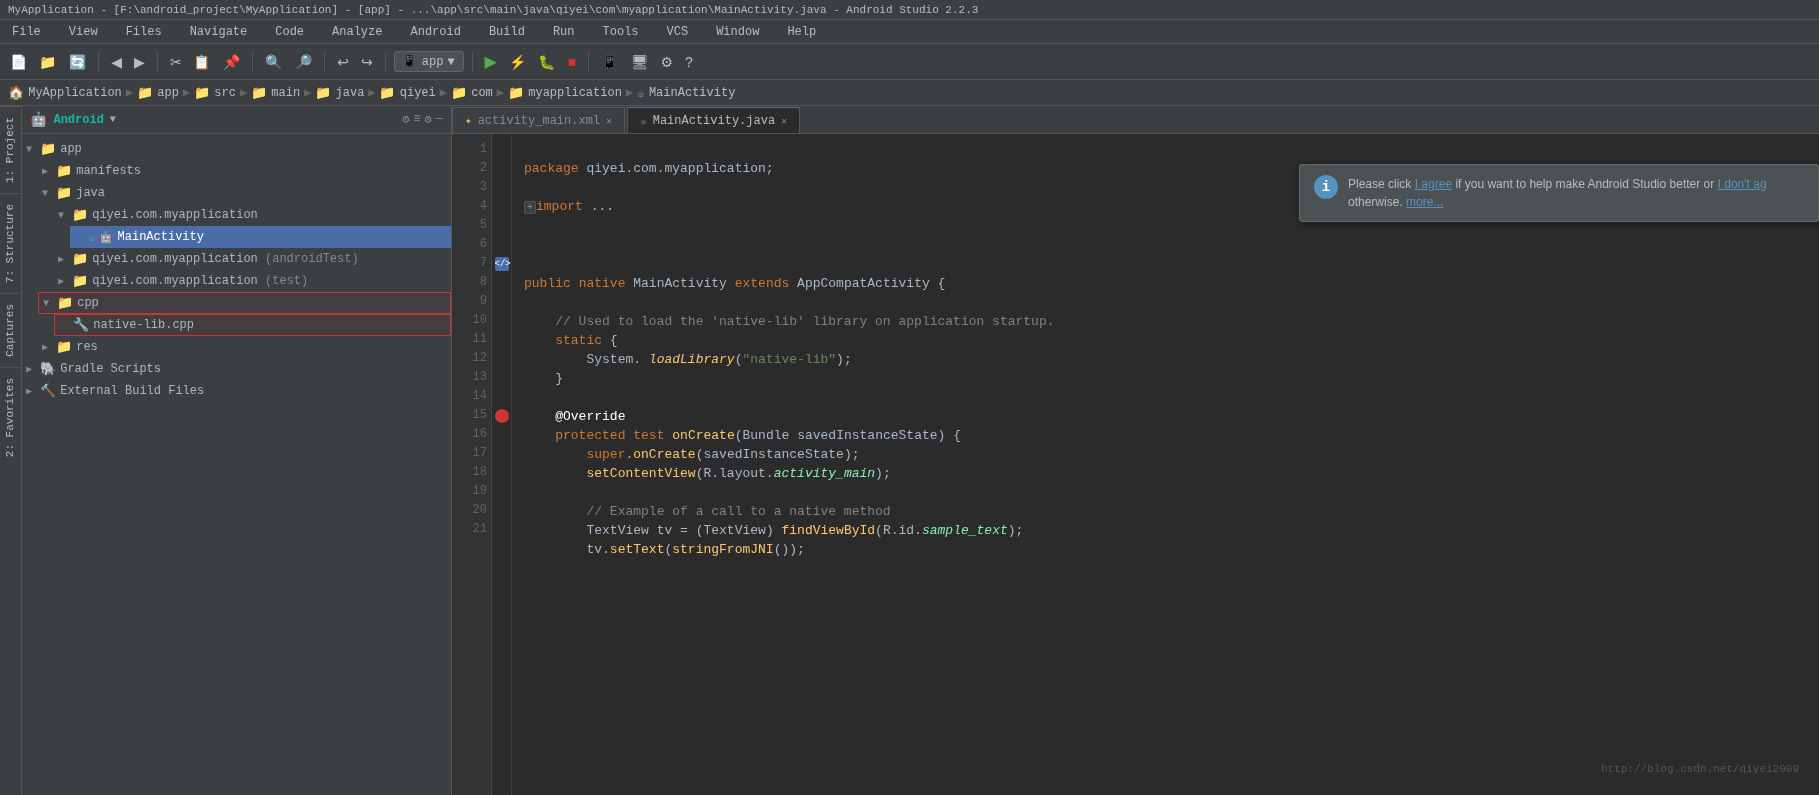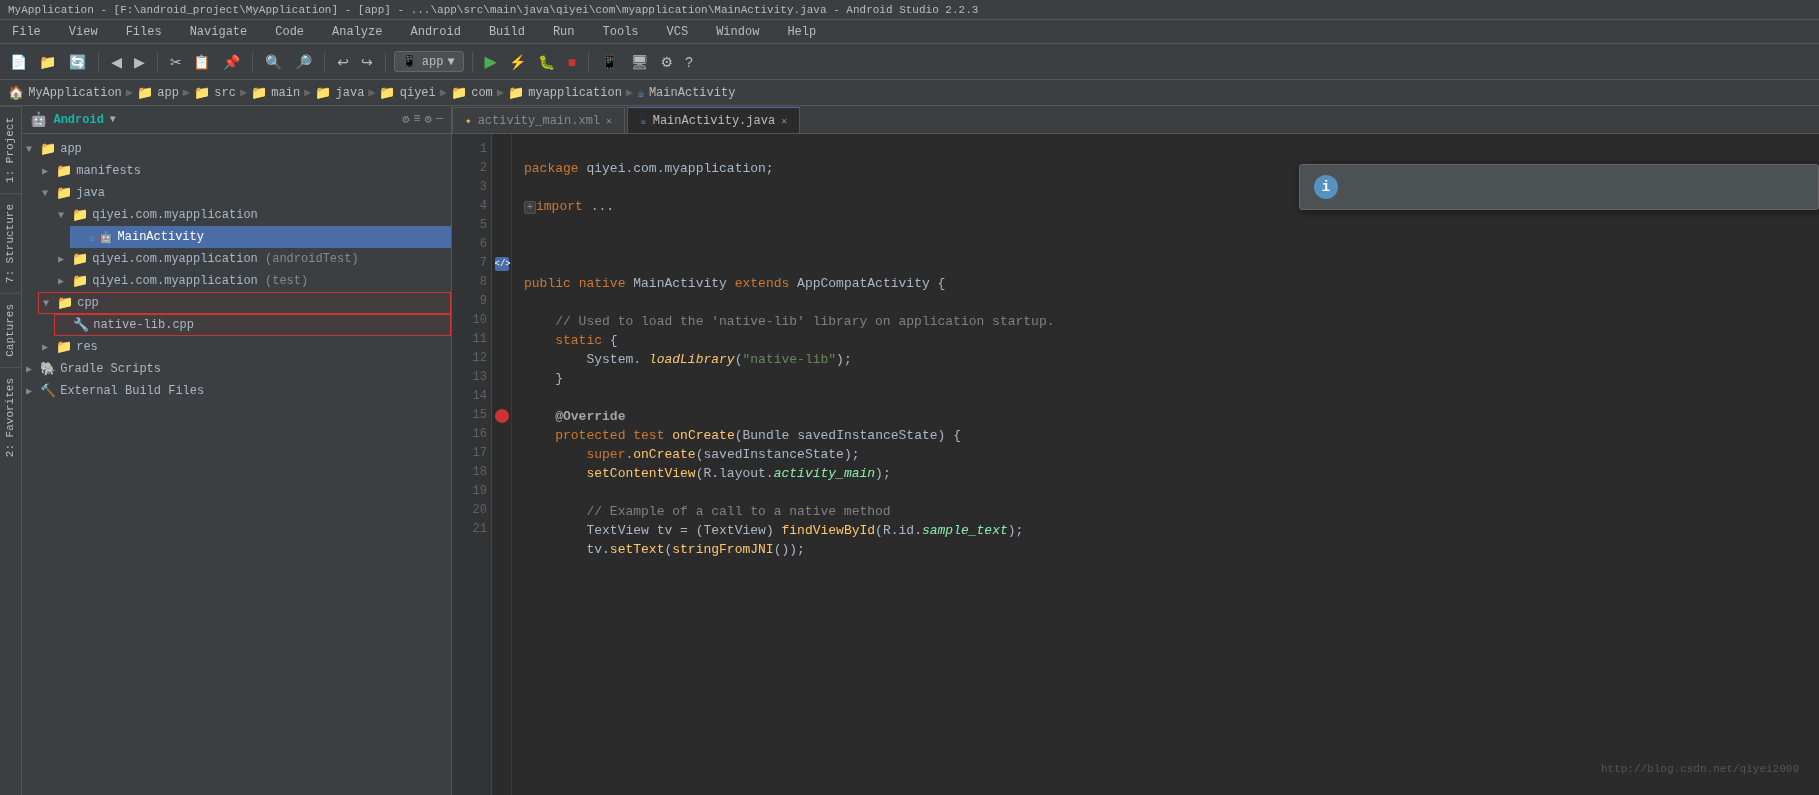--- a/index.html
+++ b/index.html
@@ -234,21 +234,21 @@
       font-family: 'Courier New', monospace;
     }
     
     .kw { color: #cc7832; }
     .fn { color: #ffc66d; } 
     .fn-italic { color: #ffc66d; font-style: italic; }
     .str { color: #6a8759; } 
     .str-italic { color: #86efac; font-style: italic; margin-top: 44px; }
     .cmt { color: #808080; } 
     .cls { color: #a9b7c6; } 
-    .ann { color: #a3a3a3; font-weight: bold; }
+    .ann { color: #ffffff; }
     .pkg { color: #a9b7c6; }
     .expand-btn {
       color: #888;
       font-size: 10px;
       background: #3c3f41;
       border: 1px solid #555;
       padding: 0 2px;
       cursor: pointer;
       border-radius: 2px;
     }
@@ -531,20 +531,24 @@
         <span>MainActivity.java</span>
         <span class="tab-close">✕</span>
       </div>
     </div>
 
     <div id="code-editor">
 
       <div id="notification">
         <div class="notif-icon">i</div>
         <div>
+          <div class="notif-text">
+            Please click <span class="notif-link">I agree</span> if you want to help make Android Studio better or <span class="notif-link">I don't ag</span><br>
+            otherwise. <span class="notif-link">more...</span>
+          </div>
         </div>
       </div>
 
       <div id="line-numbers">
         <div>1</div>
         <div>2</div>
         <div>3</div>
         <div>4</div>
         <div>5</div>
         <div>6</div>

